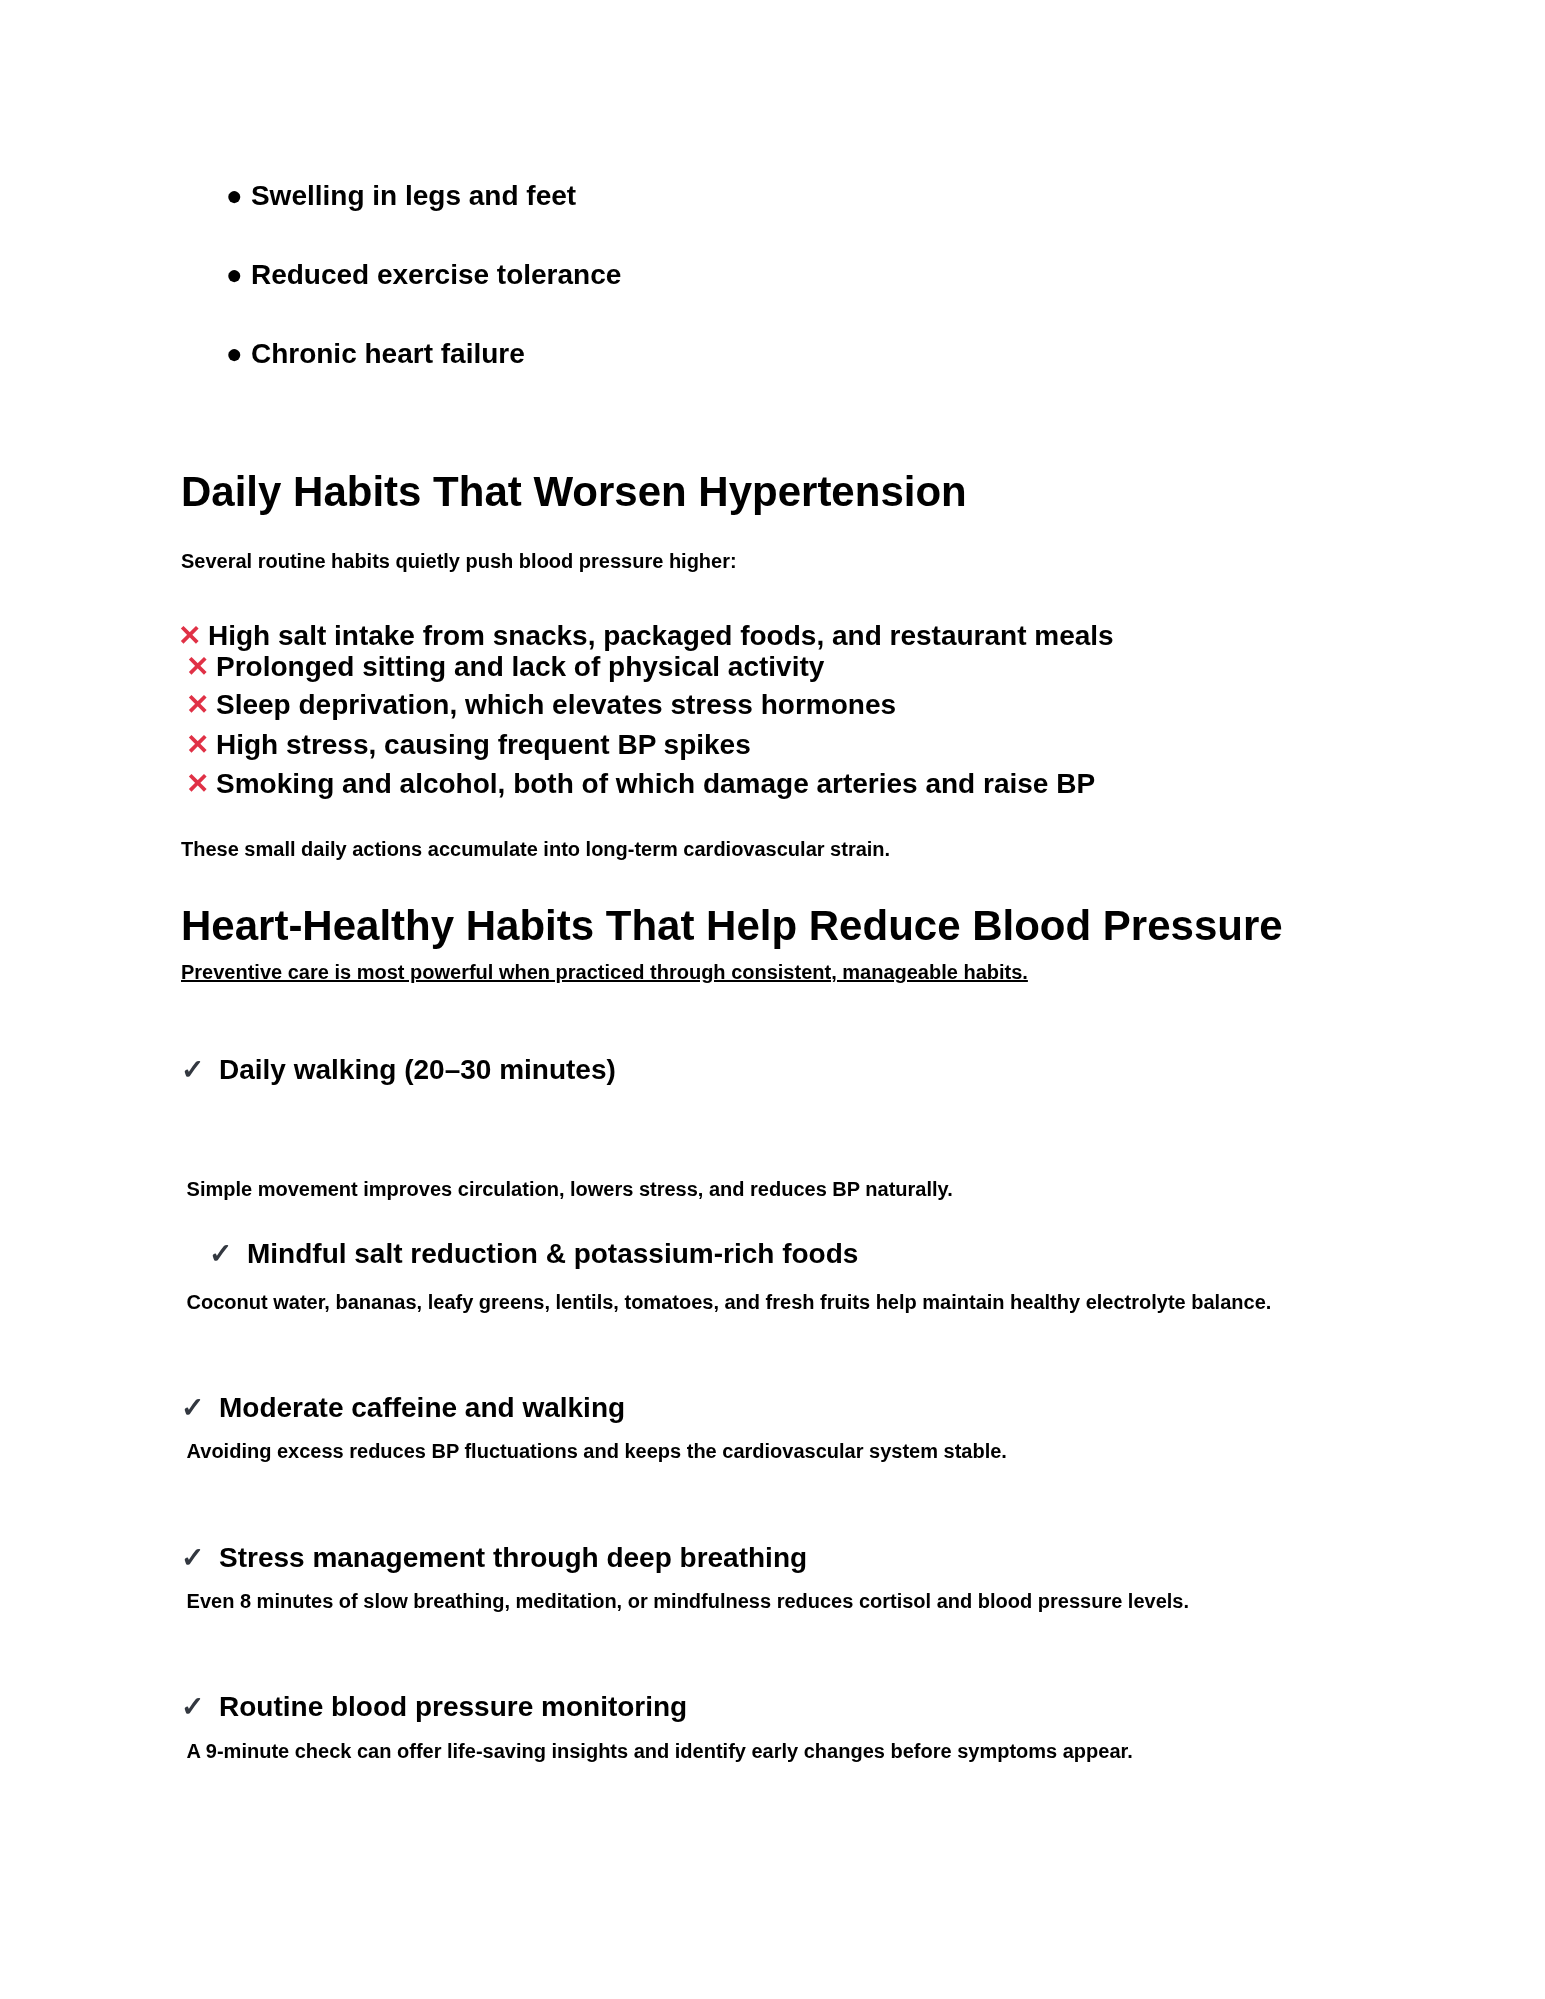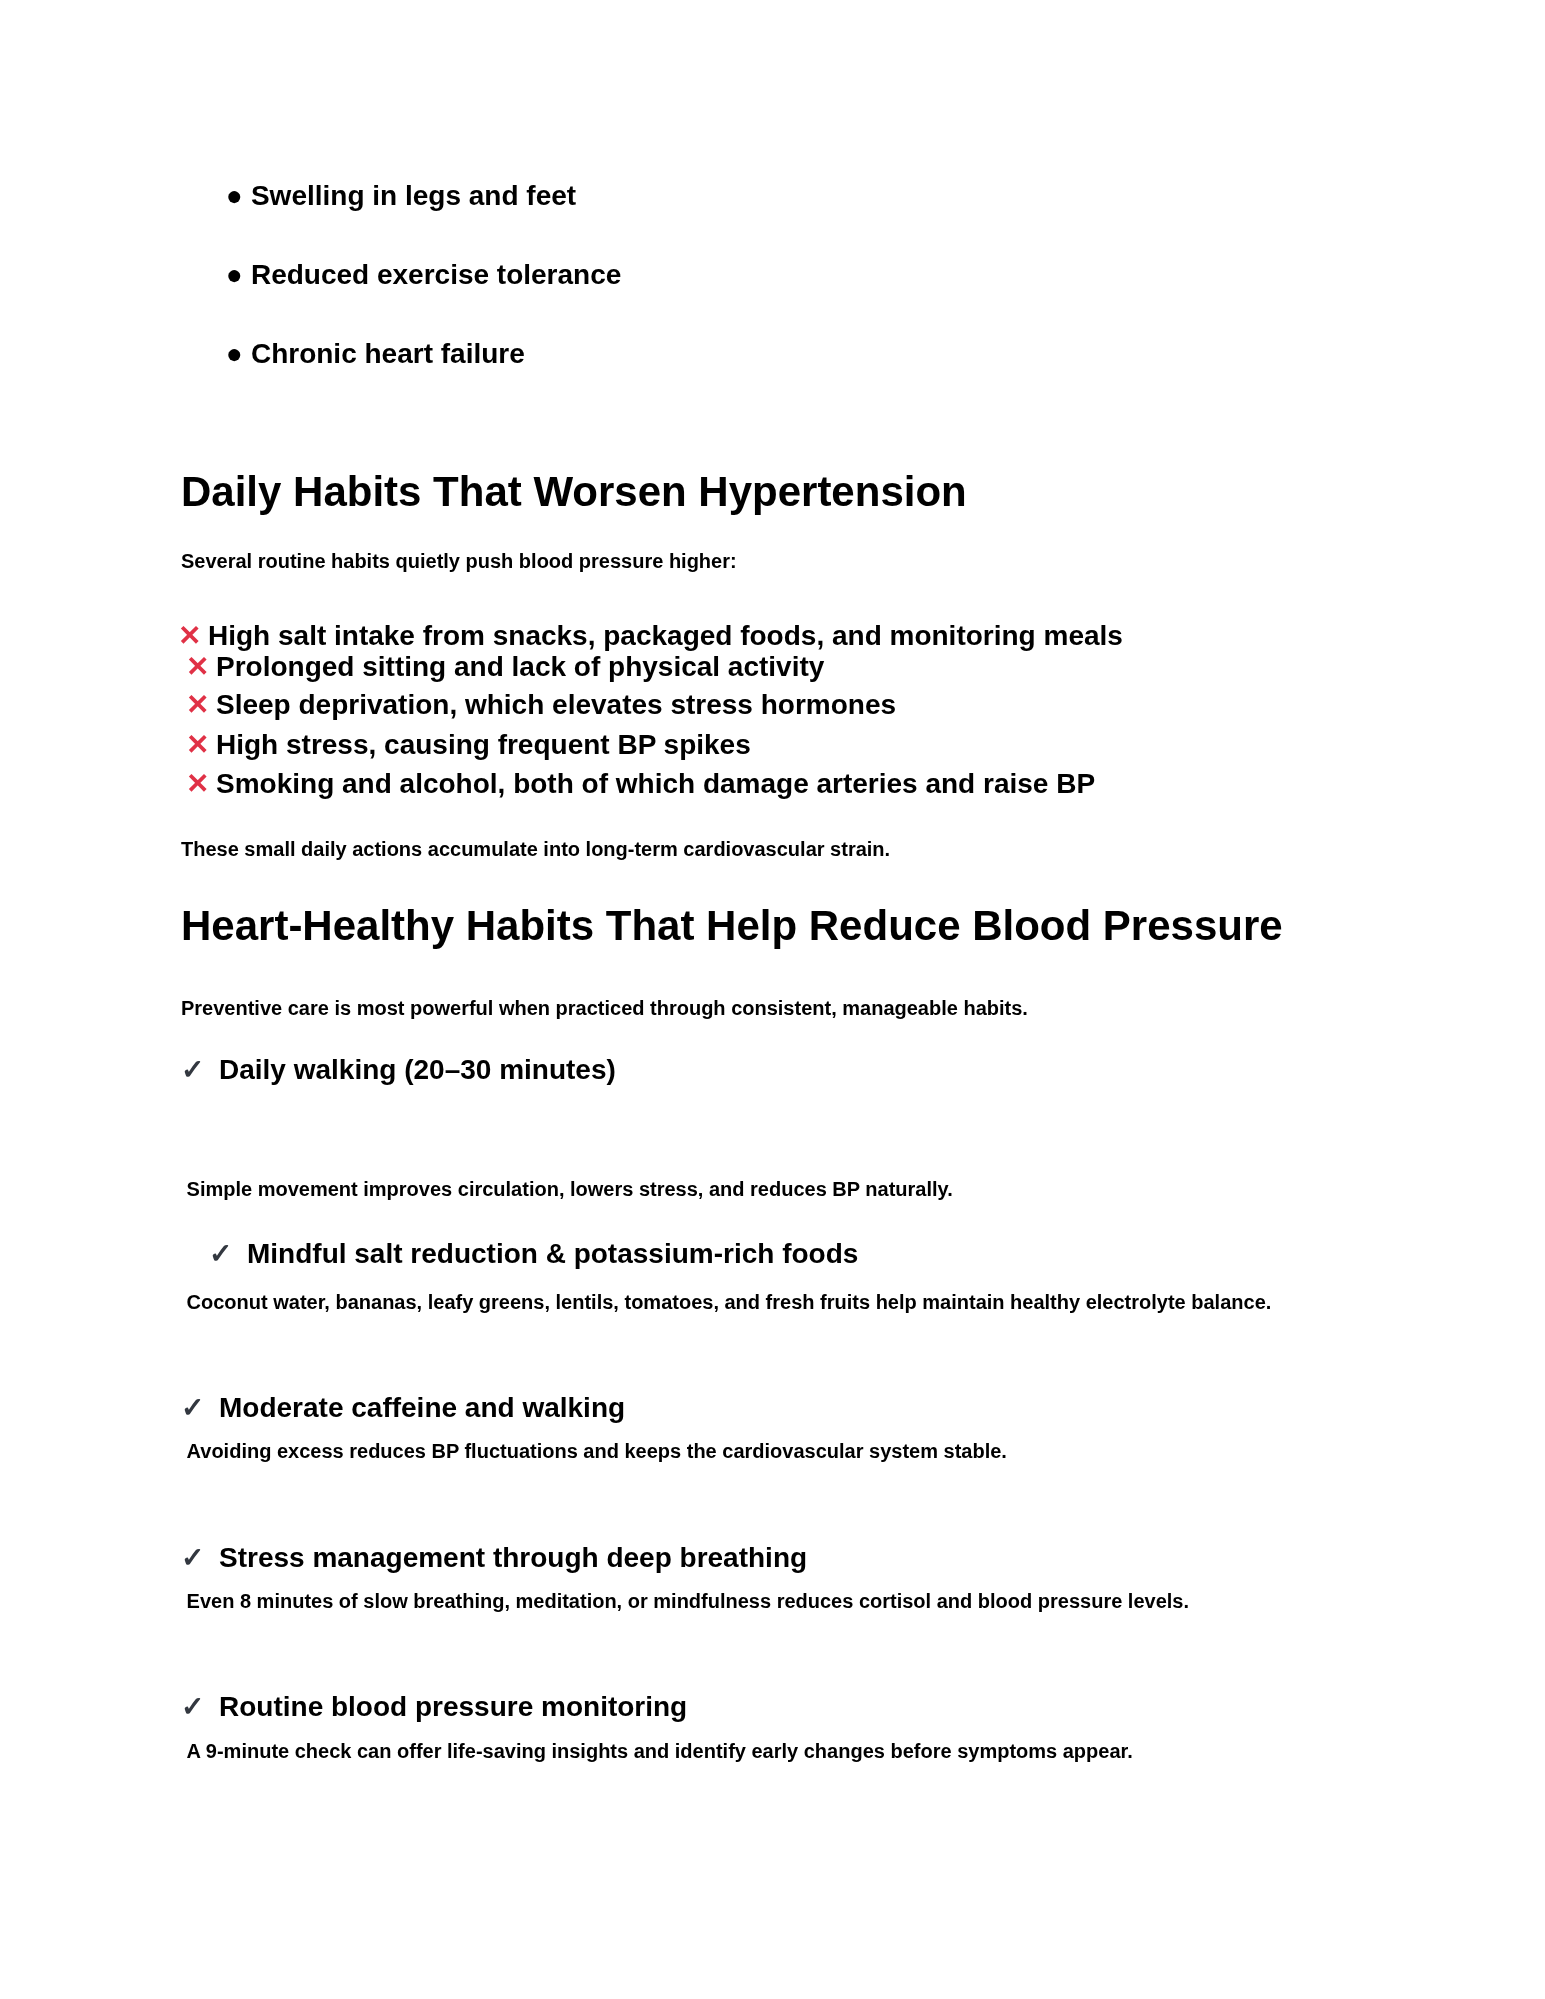--- a/index.html
+++ b/index.html
@@ -26,39 +26,39 @@
   <span class="dot">●</span><span>Reduced exercise tolerance</span>
 </div>
 <div class="t bullet" style="top:338px;">
   <span class="dot">●</span><span>Chronic heart failure</span>
 </div>
 
 <div class="t h" style="top:468px;">Daily Habits That Worsen Hypertension</div>
 <div class="t p" style="top:550px;">Several routine habits quietly push blood pressure higher:</div>
 
 <div class="t x" style="top:619px; left:178px;">
-  <span class="mark">✕</span><span>High salt intake from snacks, packaged foods, and monitoring meals</span>
+  <span class="mark">✕</span><span>High salt intake from snacks, packaged foods, and restaurant meals</span>
 </div>
 <div class="t x" style="top:650px; left:186px;">
   <span class="mark">✕</span><span>Prolonged sitting and lack of physical activity</span>
 </div>
 <div class="t x" style="top:688px; left:186px;">
   <span class="mark">✕</span><span>Sleep deprivation, which elevates stress hormones</span>
 </div>
 <div class="t x" style="top:728px; left:186px;">
   <span class="mark">✕</span><span>High stress, causing frequent BP spikes</span>
 </div>
 <div class="t x" style="top:767px; left:186px;">
   <span class="mark">✕</span><span>Smoking and alcohol, both of which damage arteries and raise BP</span>
 </div>
 
 <div class="t p" style="top:838px;">These small daily actions accumulate into long-term cardiovascular strain.</div>
 
 <div class="t h" style="top:902px;">Heart-Healthy Habits That Help Reduce Blood Pressure</div>
-<div class="t p wrap" style="top:988px;">Preventive care is most powerful when practiced through consistent, manageable habits.</div>
+<div class="t p wrap" style="top:952px;text-decoration:underline;">Preventive care is most powerful when practiced through consistent, manageable habits.</div>
 
 <div class="t chk" style="top:1053px;">
   <span class="mark">✓</span><span>Daily walking (20–30 minutes)</span>
 </div>
 <div class="t p wrap" style="top:1169px; white-space:pre-wrap;"> Simple movement improves circulation, lowers stress, and reduces BP naturally.</div>
 
 <div class="t chk" style="top:1237px;margin-left:28px;">
   <span class="mark">✓</span><span>Mindful salt reduction &amp; potassium-rich foods</span>
 </div>
 <div class="t p wrap" style="top:1282px; width:1140px; white-space:pre-wrap;"> Coconut water, bananas, leafy greens, lentils, tomatoes, and fresh fruits help maintain healthy electrolyte balance.</div>

